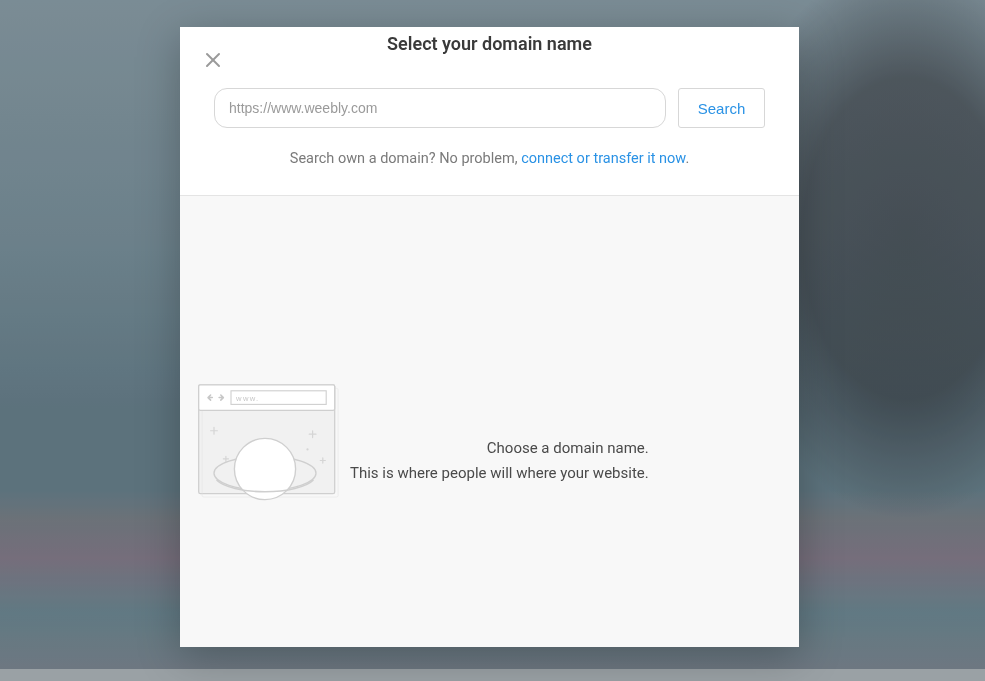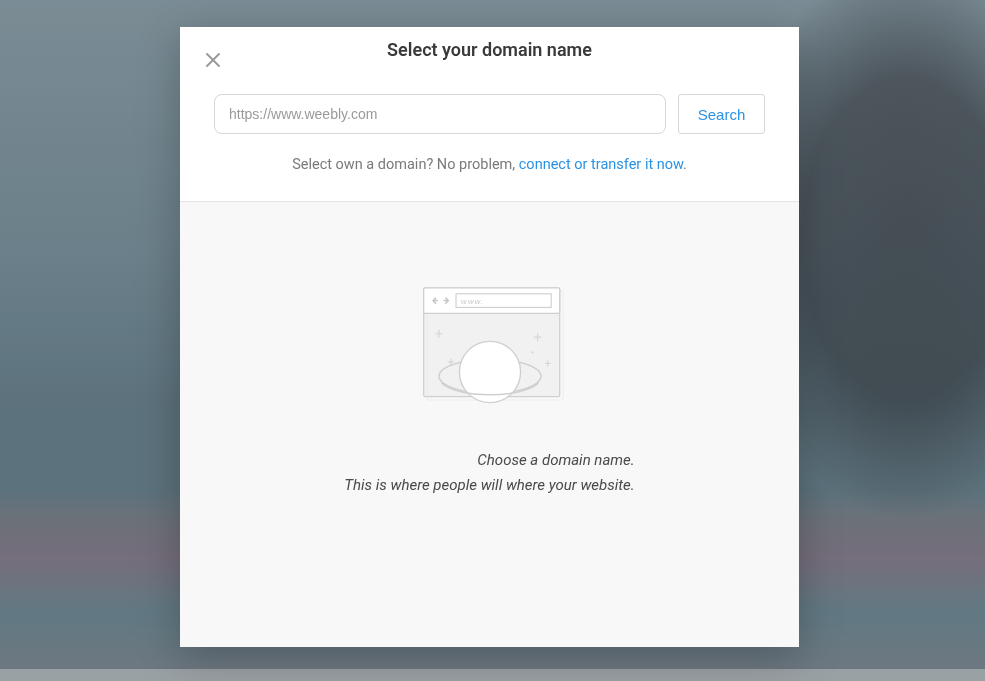--- a/index.html
+++ b/index.html
@@ -50,21 +50,21 @@
     top: 27px;
     width: 619px;
     height: 620px;
     background: #ffffff;
     box-shadow: 0 10px 40px rgba(0,0,0,0.25);
     display: flex;
     flex-direction: column;
   }
 
   .modal-header {
-    padding: 12px 30px 28px 30px;
+    padding: 6px 30px 28px 30px;
     border-bottom: 1px solid #e4e4e4;
     position: relative;
   }
 
   .close-btn {
     position: absolute;
     top: 18px;
     left: 18px;
     width: 30px;
     height: 30px;
@@ -90,21 +90,21 @@
     display: flex;
     gap: 12px;
     padding: 0 4px;
     margin-bottom: 22px;
   }
 
   .domain-input {
     flex: 1;
     height: 40px;
     border: 1px solid #d7d7d7;
-    border-radius: 8px;
+    border-radius: 13px;
     padding: 0 14px;
     font-size: 14px;
     color: #333;
     outline: none;
   }
   .domain-input::placeholder { color: #9a9a9a; }
 
   .search-btn {
     width: 87px;
     height: 40px;
@@ -121,24 +121,22 @@
     text-align: center;
     font-size: 14.5px;
     color: #7a7a7a;
   }
   .already-row a { color: #2a92e5; text-decoration: none; cursor:pointer;margin-top:12px; }
 
   .modal-body {
     flex: 1;
     background: #f8f8f8;
     display: flex;
-    flex-direction: column;
     align-items: center;
     padding-top: 78px;
-    font-style: italic;
   }
 
   .illus {
     width: 170px;
     height: 150px;
     margin-bottom: 18px;
     position: relative;
   }
   .illus svg { width: 100%; height: 100%; display:block; }
 
@@ -170,21 +168,21 @@
     </button>
 
     <h2 class="modal-title">Select your domain name</h2>
 
     <div class="search-row">
       <input type="text" class="domain-input" placeholder="https://www.weebly.com" value="" style="">
       <button class="search-btn">Search</button>
     </div>
 
     <div class="already-row">
-      <span>Select own a domain? No problem, </span><a>connect or transfer it now</a><span>.</span>
+      <span>Search own a domain? No problem, </span><a>connect or transfer it now</a><span>.</span>
     </div>
 
   </div>
 
   <div class="modal-body">
 
     <div class="illus">
       <svg viewBox="0 0 200 170">
 
         <rect x="22" y="6" width="160" height="128" rx="2" fill="#f1f1f1" stroke="#cfcfcf" stroke-width="1.5"></rect>

